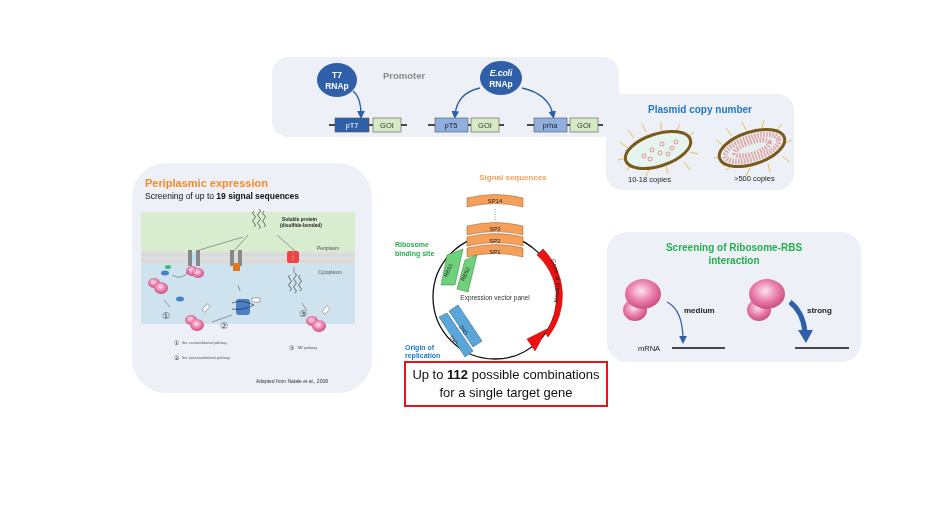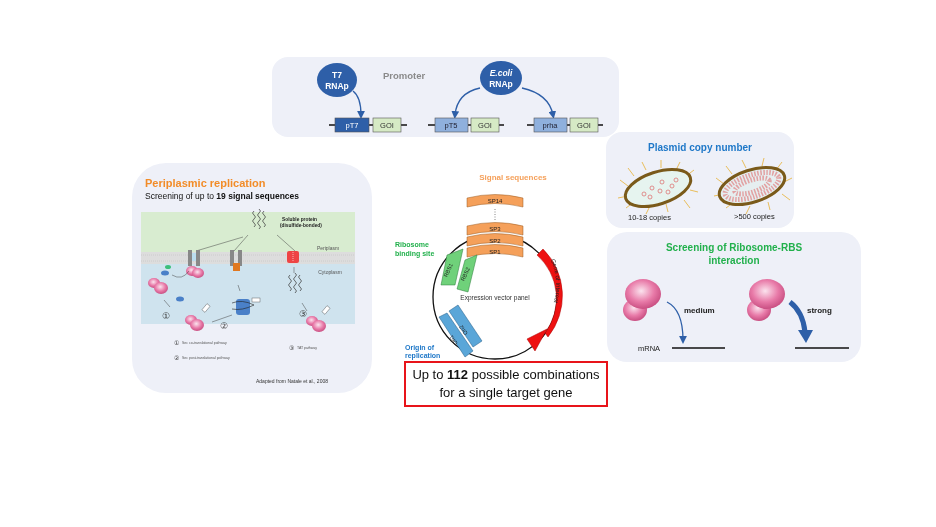--- a/index.html
+++ b/index.html
@@ -1,21 +1,21 @@
 <!DOCTYPE html>
 <html><head>
 <meta charset="utf-8">
 <style>
   html, body { margin:0; padding:0; background:#ffffff; }
   body { width:936px; height:527px; position:relative; overflow:hidden; font-family:"Liberation Sans", sans-serif; }
   .panel { position:absolute; background:#eef0f8; border-radius:22px; }
   .abs { position:absolute; }
   svg text { font-family:"Liberation Sans", sans-serif; }
   #promoter-panel { left:272px; top:57px; width:304px; height:80px; border-radius:16px;padding-left:43px; }
-  #copy-panel { left:606px; top:94px; width:188px; height:96px; border-radius:16px;margin-top:38px; }
+  #copy-panel { left:606px; top:94px; width:188px; height:96px; border-radius:16px; }
   #rbs-panel { left:607px; top:232px; width:254px; height:130px; border-radius:20px; }
   #peri-panel { left:132px; top:163px; width:240px; height:230px; border-radius:34px; }
   .title-blue { color:#1f78c8; font-weight:bold; font-size:10px; }
   .title-green { color:#22b04c; font-weight:bold; font-size:10px; text-align:center; line-height:13px; }
   .title-orange { color:#f28c28; font-weight:bold; font-size:11px; }
   .combo-box { position:absolute; left:404px; top:361px; width:200px; height:42px; border:2px solid #e8141a; background:#fff; font-size:13px; text-align:center; line-height:18px; display:flex; flex-direction:column; justify-content:center; color:#111; }
 </style>
 </head>
 <body>
 
@@ -149,21 +149,21 @@
       <ellipse cx="160" cy="62" rx="18" ry="15" fill="url(#ribo)"></ellipse>
     </g>
     <path d="M183,70 Q196,80 198,100" stroke="#2e5fa8" stroke-width="5" fill="none"></path>
     <path d="M191,98 L206,98 L199,111 Z" fill="#2e5fa8"></path>
     <text x="200" y="81" font-size="8" font-weight="bold" fill="#222">strong</text>
     <line x1="188" y1="116" x2="242" y2="116" stroke="#111" stroke-width="1.6"></line>
   </svg>
 </div>
 
 <div class="panel" id="peri-panel">
-  <div class="abs title-orange" style="left:13px;top:14px;">Periplasmic replication</div>
+  <div class="abs title-orange" style="left:13px;top:14px;">Periplasmic expression</div>
   <div class="abs" style="left:13px;top:28px;font-size:8.5px;color:#111;white-space:nowrap;"><span>Screening of up to </span><b>19 signal sequences</b></div>
   <svg class="abs" style="left:0;top:0;" width="240" height="230">
     <defs>
       <radialGradient id="ribo2" cx="0.45" cy="0.4" r="0.6">
         <stop offset="0" stop-color="#fbe3ee"></stop>
         <stop offset="0.6" stop-color="#e87aa8"></stop>
         <stop offset="1" stop-color="#c94f82"></stop>
       </radialGradient>
     </defs>
     <rect x="9" y="49" width="214" height="40" fill="#d8ecd0"></rect>

